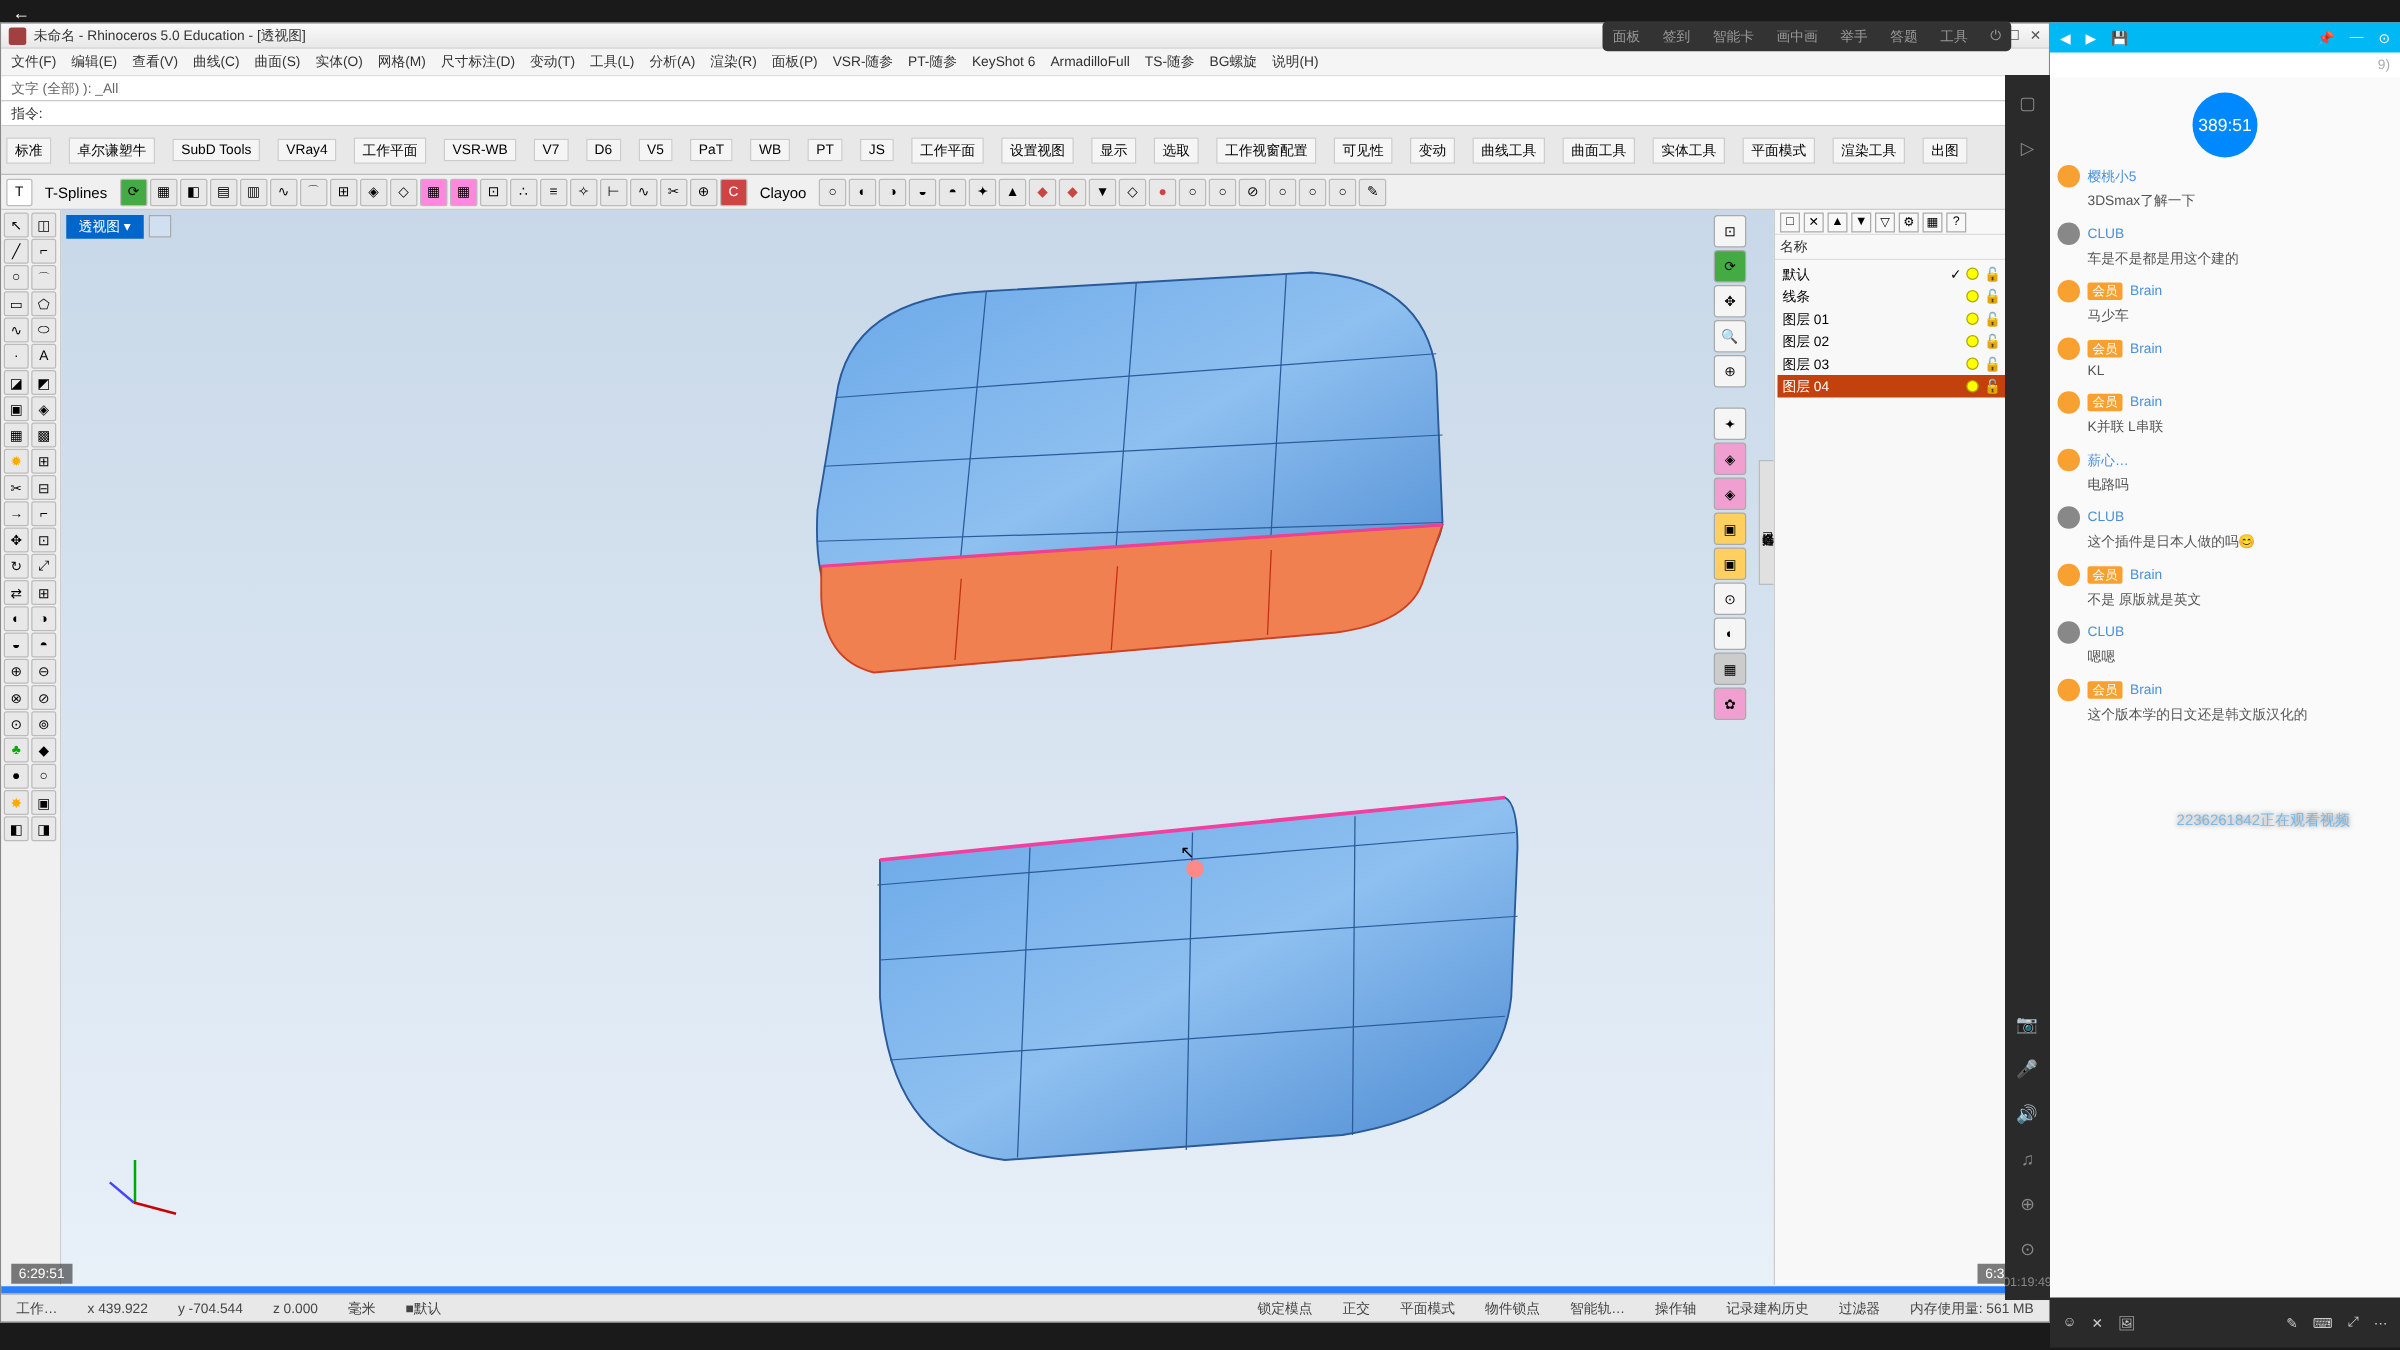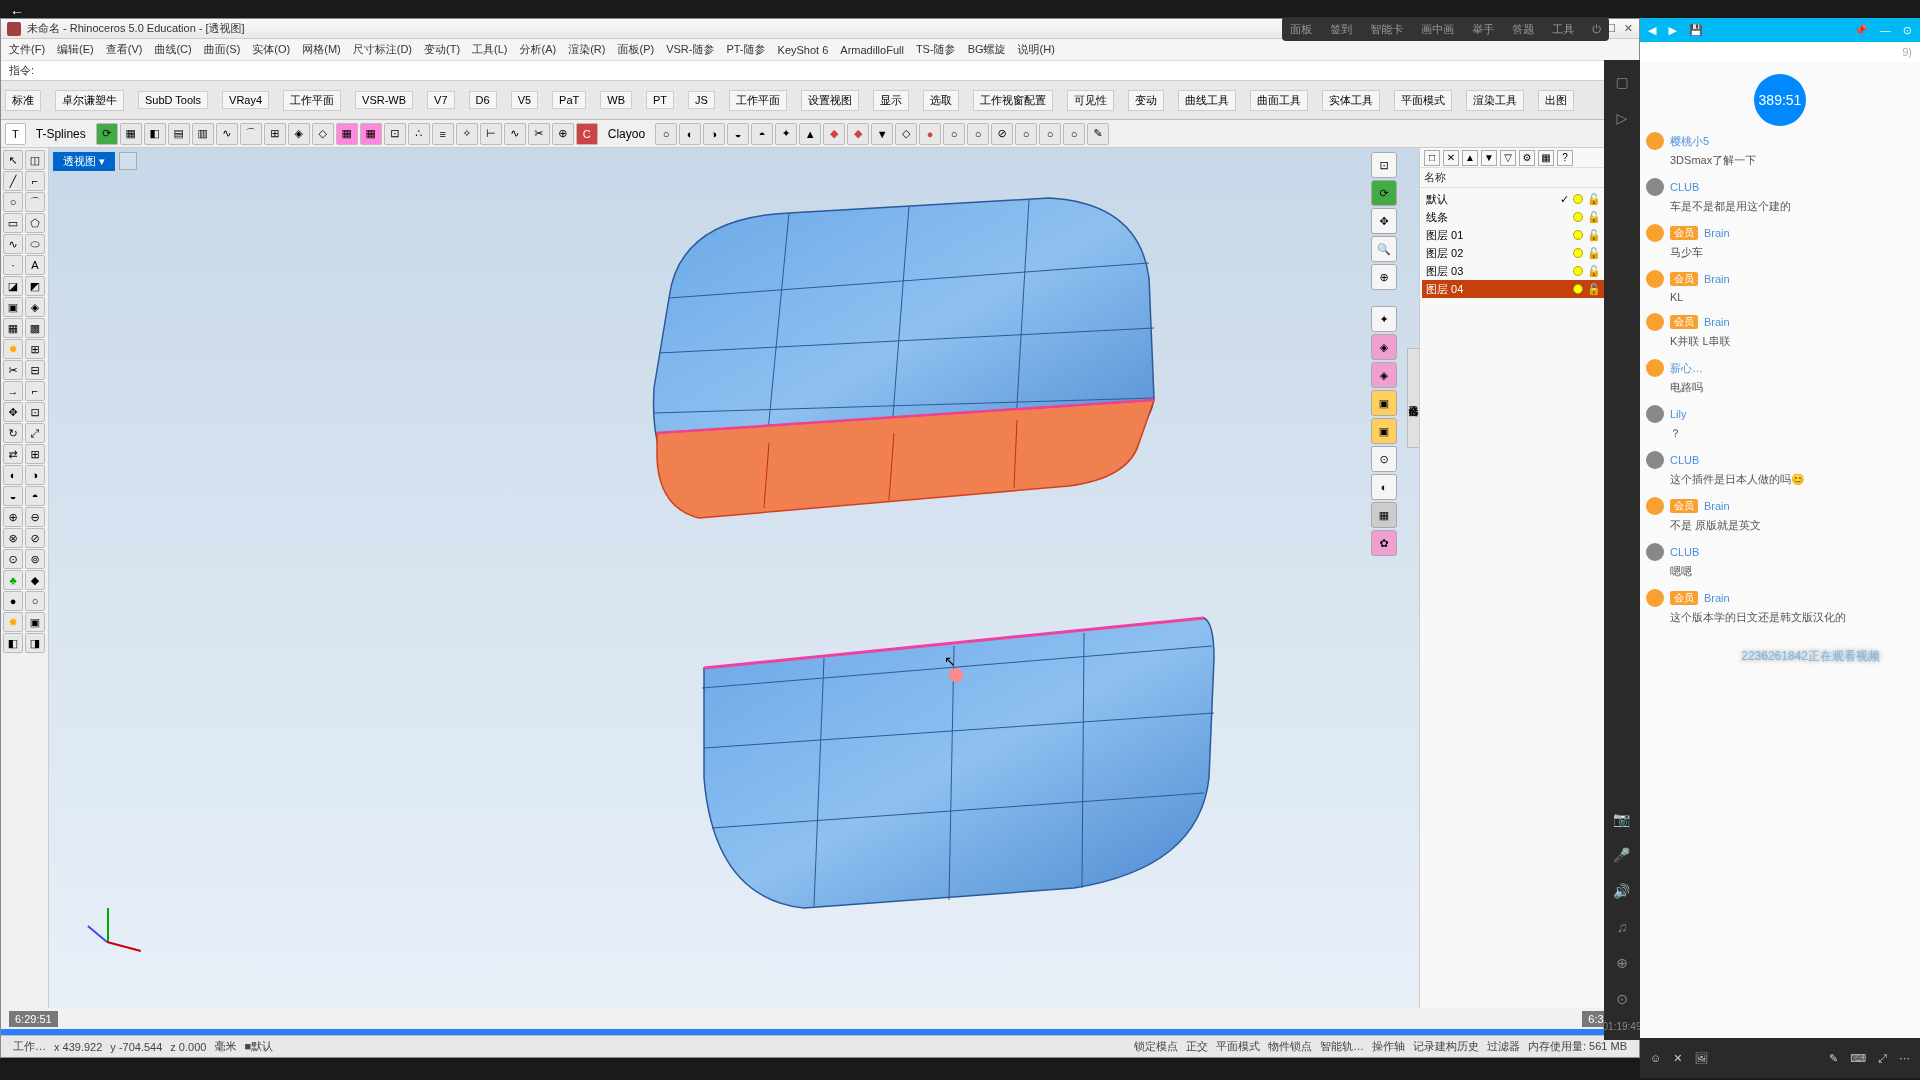--- a/index.html
+++ b/index.html
@@ -43,21 +43,21 @@
 .layers-panel{position:absolute;right:0;top:0;width:220px;height:100%;background:#f8f8f8;border-left:1px solid #ccc}
 .layers-header{height:20px;display:flex;align-items:center;padding:0 4px;gap:3px;border-bottom:1px solid #ddd}
 .layers-header .lbtn{width:16px;height:16px;border:1px solid #aaa;font-size:10px;display:flex;align-items:center;justify-content:center}
 .layer-list{padding:2px}
 .layer-row{display:flex;align-items:center;height:18px;gap:4px;padding:0 4px;font-size:11px}
 .layer-row.selected{background:#c2410c;color:#fff}
 .layer-row .name{flex:1}
 .layer-row .bulb{width:10px;height:10px;background:#ff0;border-radius:50%;border:1px solid #aa0}
 .layer-row .swatch{width:12px;height:12px;border:1px solid #333}
 .layer-headers{display:flex;padding:2px 4px;font-size:11px;color:#333;border-bottom:1px solid #ddd}
-.statusbar{position:absolute;bottom:0;left:0;right:0;height:22px;background:#e8e8e8;border-top:1px solid #bbb;display:flex;align-items:center;padding:0 8px;font-size:11px;color:#444}
+.statusbar{position:absolute;bottom:0;left:0;right:0;height:22px;background:#e8e8e8;border-top:1px solid #bbb;display:flex;align-items:center;padding:0 8px;gap:16px;font-size:11px;color:#444}
 .statusbar .cell{padding:0 4px}
 .timeline{position:absolute;bottom:22px;left:0;right:0;height:6px;background:#2a7fff}
 .timeline-time{position:absolute;bottom:30px;left:8px;color:#fff;font-size:11px;background:rgba(0,0,0,.5);padding:2px 6px}
 .timeline-time2{position:absolute;bottom:30px;right:8px;color:#fff;font-size:11px;background:rgba(0,0,0,.5);padding:2px 6px}
 .chat-panel{position:absolute;right:0;top:18px;width:280px;height:1040px;background:#fff}
 .chat-header{height:24px;background:#00b8f4;display:flex;align-items:center;padding:0 8px;gap:12px;color:#fff;font-size:14px}
 .chat-body{height:calc(100% - 64px);overflow-y:auto;padding:6px;background:#fafafa}
 .chat-msg{margin-bottom:10px;font-size:12px;color:#444}
 .chat-user{display:flex;align-items:center;gap:6px;margin-bottom:3px}
 .chat-avatar{width:18px;height:18px;border-radius:50%;background:#f8a030}
@@ -115,20 +115,21 @@
     <span>面板(P)</span>
     <span>VSR-随参</span>
     <span>PT-随参</span>
     <span>KeyShot 6</span>
     <span>ArmadilloFull</span>
     <span>TS-随参</span>
     <span>BG螺旋</span>
     <span>说明(H)</span>
   </div>
 
+  <div class="cmdline">文字 (全部) ): _All</div>
   <div class="cmdline2">
     <span class="label">指令:</span>
     <input style="">
   </div>
 
   <div class="tabs">
     <span>标准</span>
     <span>卓尔谦塑牛</span>
     <span>SubD Tools</span>
     <span>VRay4</span>
@@ -475,27 +476,20 @@
       <div class="chat-msg">
         <div class="chat-user">
           <div class="chat-avatar "></div>
           <span class="chat-name">薪心…</span>
         </div>
         <div class="chat-text">电路吗</div>
       </div>
       <div class="chat-msg">
         <div class="chat-user">
           <div class="chat-avatar g"></div>
-          <span class="chat-name">Lily</span>
-        </div>
-        <div class="chat-text">？</div>
-      </div>
-      <div class="chat-msg">
-        <div class="chat-user">
-          <div class="chat-avatar g"></div>
           <span class="chat-name">CLUB</span>
         </div>
         <div class="chat-text">这个插件是日本人做的吗😊</div>
       </div>
       <div class="chat-msg">
         <div class="chat-user">
           <div class="chat-avatar "></div>
           <span class="chat-badge">会员</span>
           <span class="chat-name">Brain</span>
         </div>

